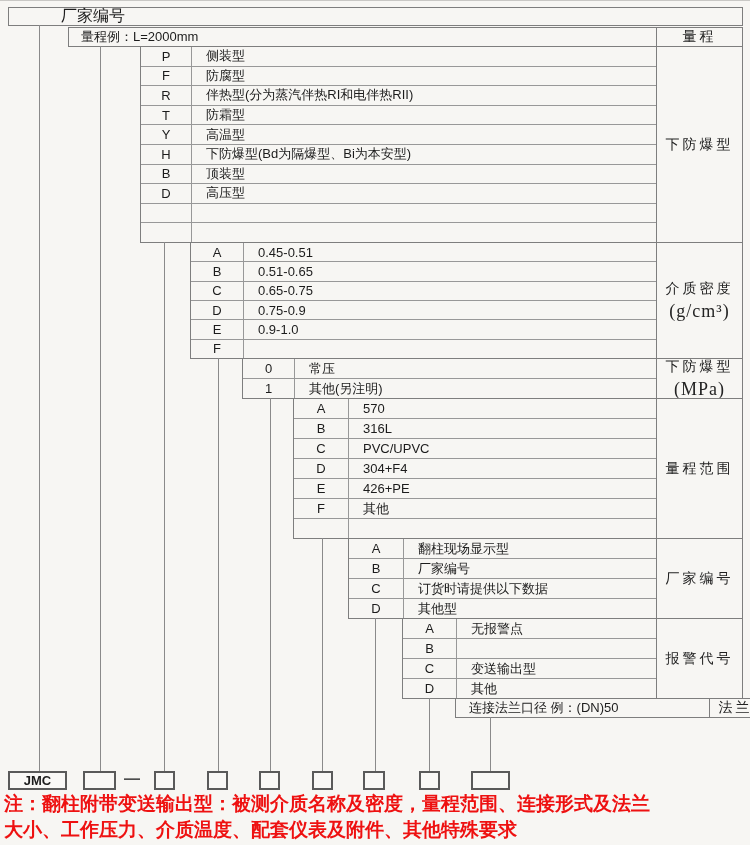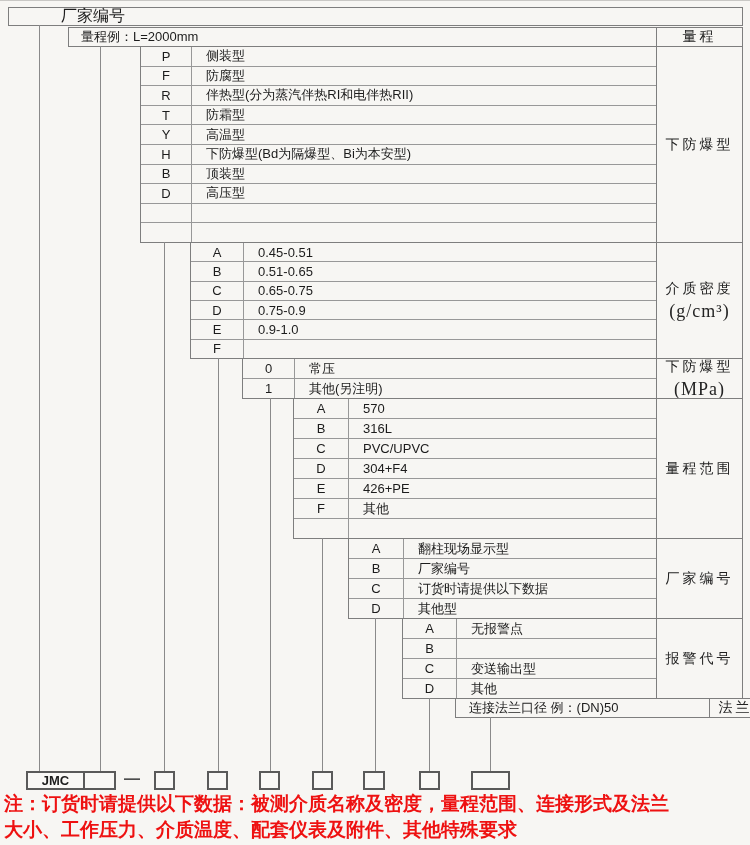--- a/index.html
+++ b/index.html
@@ -266,28 +266,28 @@
   <div class="vline" style="left:39px;  top:25px;  height:746px;"></div>
   <div class="vline" style="left:100px; top:46px;  height:725px;"></div>
   <div class="vline" style="left:164px; top:242px; height:529px;"></div>
   <div class="vline" style="left:218px; top:358px; height:413px;"></div>
   <div class="vline" style="left:270px; top:398px; height:373px;"></div>
   <div class="vline" style="left:322px; top:538px; height:233px;"></div>
   <div class="vline" style="left:375px; top:618px; height:153px;"></div>
   <div class="vline" style="left:429px; top:698px; height:73px;"></div>
   <div class="vline" style="left:490px; top:717px; height:54px;"></div>
 
-  <div class="bbox" style="left:26px;   width:59px;">JMC</div>
+  <div class="bbox" style="left:8px;   width:59px;">JMC</div>
   <div class="bbox" style="left:83px;  width:33px;"></div>
   <div class="dash">—</div>
   <div class="bbox" style="left:154px; width:21px;"></div>
   <div class="bbox" style="left:207px; width:21px;"></div>
   <div class="bbox" style="left:259px; width:21px;"></div>
   <div class="bbox" style="left:312px; width:21px;"></div>
   <div class="bbox" style="left:363px; width:22px;"></div>
   <div class="bbox" style="left:419px; width:21px;"></div>
   <div class="bbox" style="left:471px; width:39px;"></div>
 
   <div class="note">
-    <div>注：订货时请提供以下数据：被测介质名称及密度，量程范围、连接形式及法兰</div>
+    <div>注：翻柱附带变送输出型：被测介质名称及密度，量程范围、连接形式及法兰</div>
     <div>大小、工作压力、介质温度、配套仪表及附件、其他特殊要求</div>
   </div>
 </div>
 
 </body></html>

